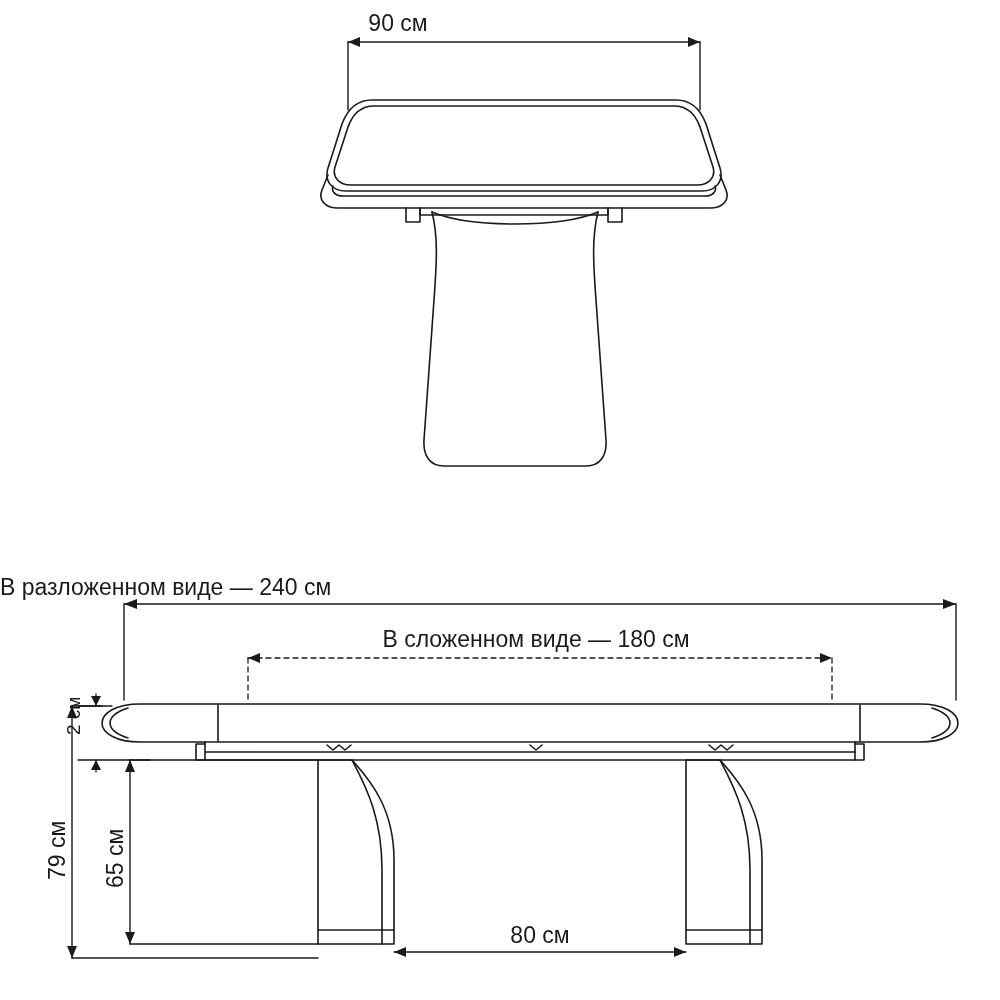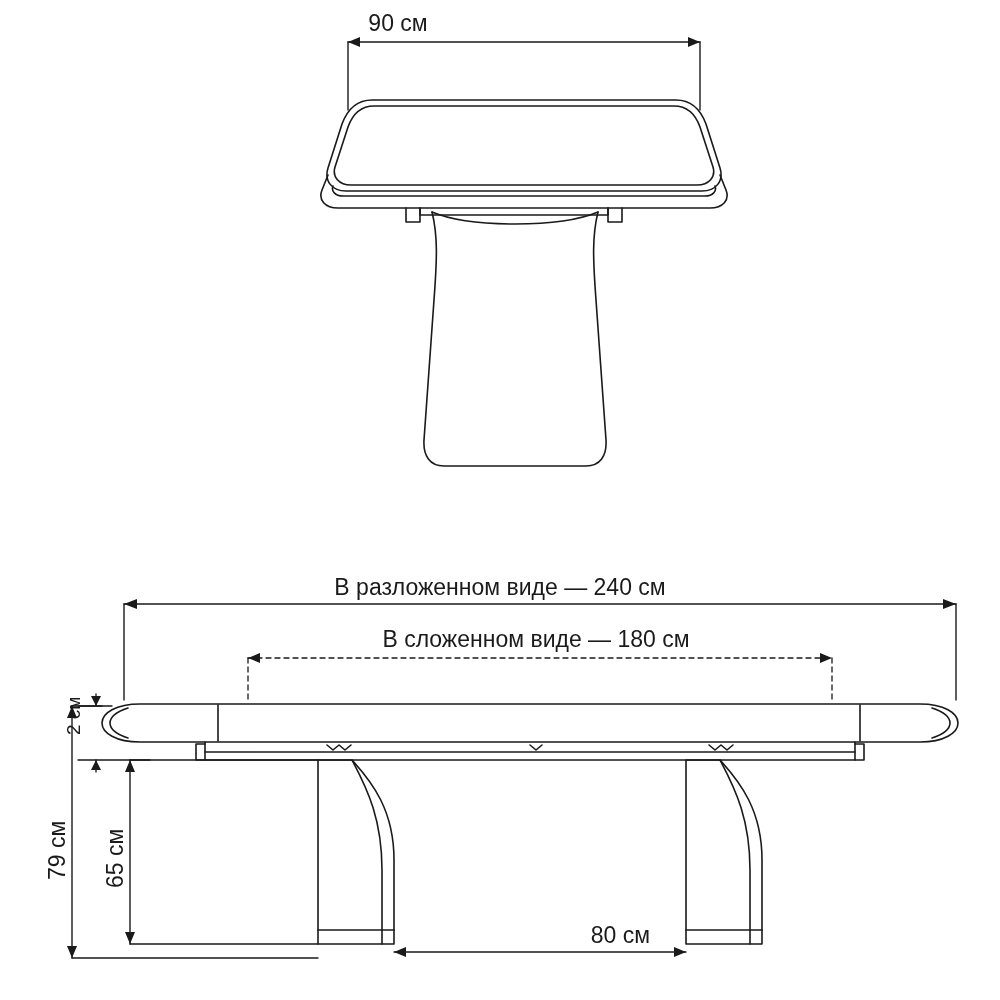--- a/index.html
+++ b/index.html
@@ -28,23 +28,23 @@
     height: 1000px;
   }
   .lbl {
     position: absolute;
     font-family: "Liberation Sans", sans-serif;
     color: #1a1a1a;
     white-space: nowrap;
     line-height: 1;
   }
   .lbl-90 { left: 0; top: 12px; width: 796px; text-align: center; font-size: 23px; }
-  .lbl-240 { left: 0; top: 576px; width: 1000px; text-align: center; font-size: 23px; }
+  .lbl-240 { left: 0; top: 576px; width: 1000px; font-size: 23px; }
   .lbl-180 { left: 0; top: 628px; width: 1000px; text-align: center; font-size: 23px; padding-left: 36px; }
-  .lbl-80 { left: 430px; top: 924px; width: 220px; text-align: right; font-size: 23px; }
+  .lbl-80 { left: 430px; top: 924px; width: 220px; text-align: center; font-size: 23px; }
   .lbl-2 { left: 64px; top: 735px; font-size: 19px; transform: rotate(-90deg); transform-origin: left top; }
   .lbl-65 { left: 104px; top: 888px; font-size: 23px; transform: rotate(-90deg); transform-origin: left top; }
   .lbl-79 { left: 46px; top: 880px; font-size: 23px; transform: rotate(-90deg); transform-origin: left top; }
 </style>
 </head>
 <body>
 
 <div id="stage">
 
   <svg class="diagram" viewBox="0 0 1000 1000">

